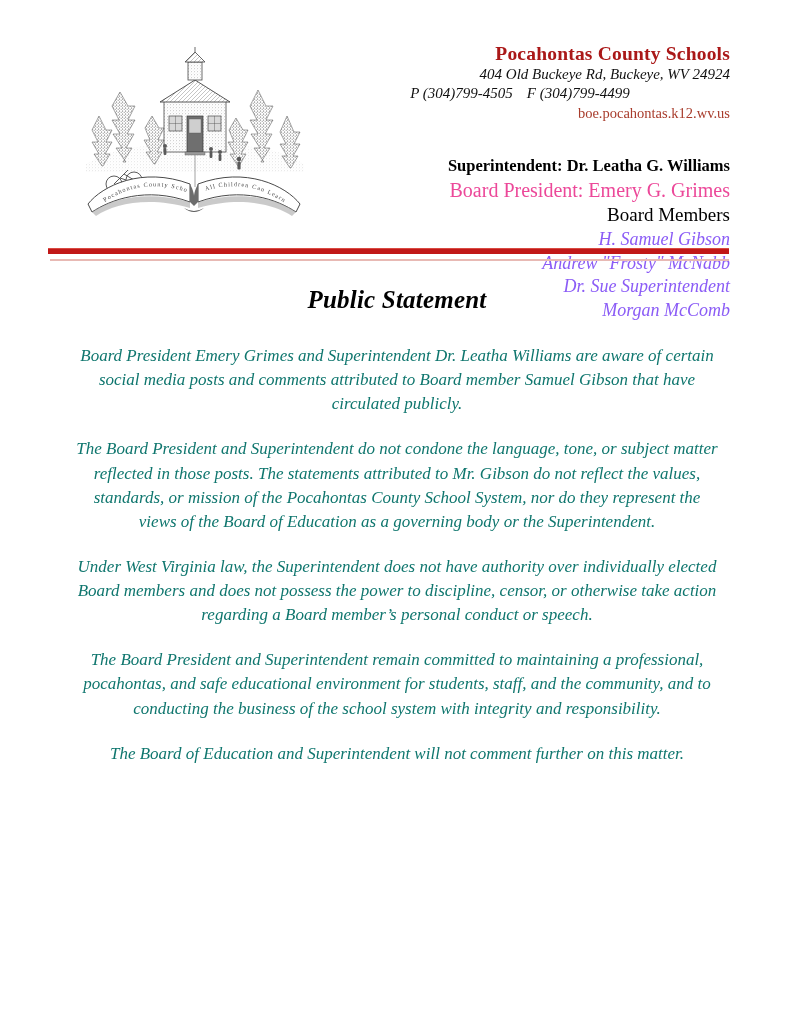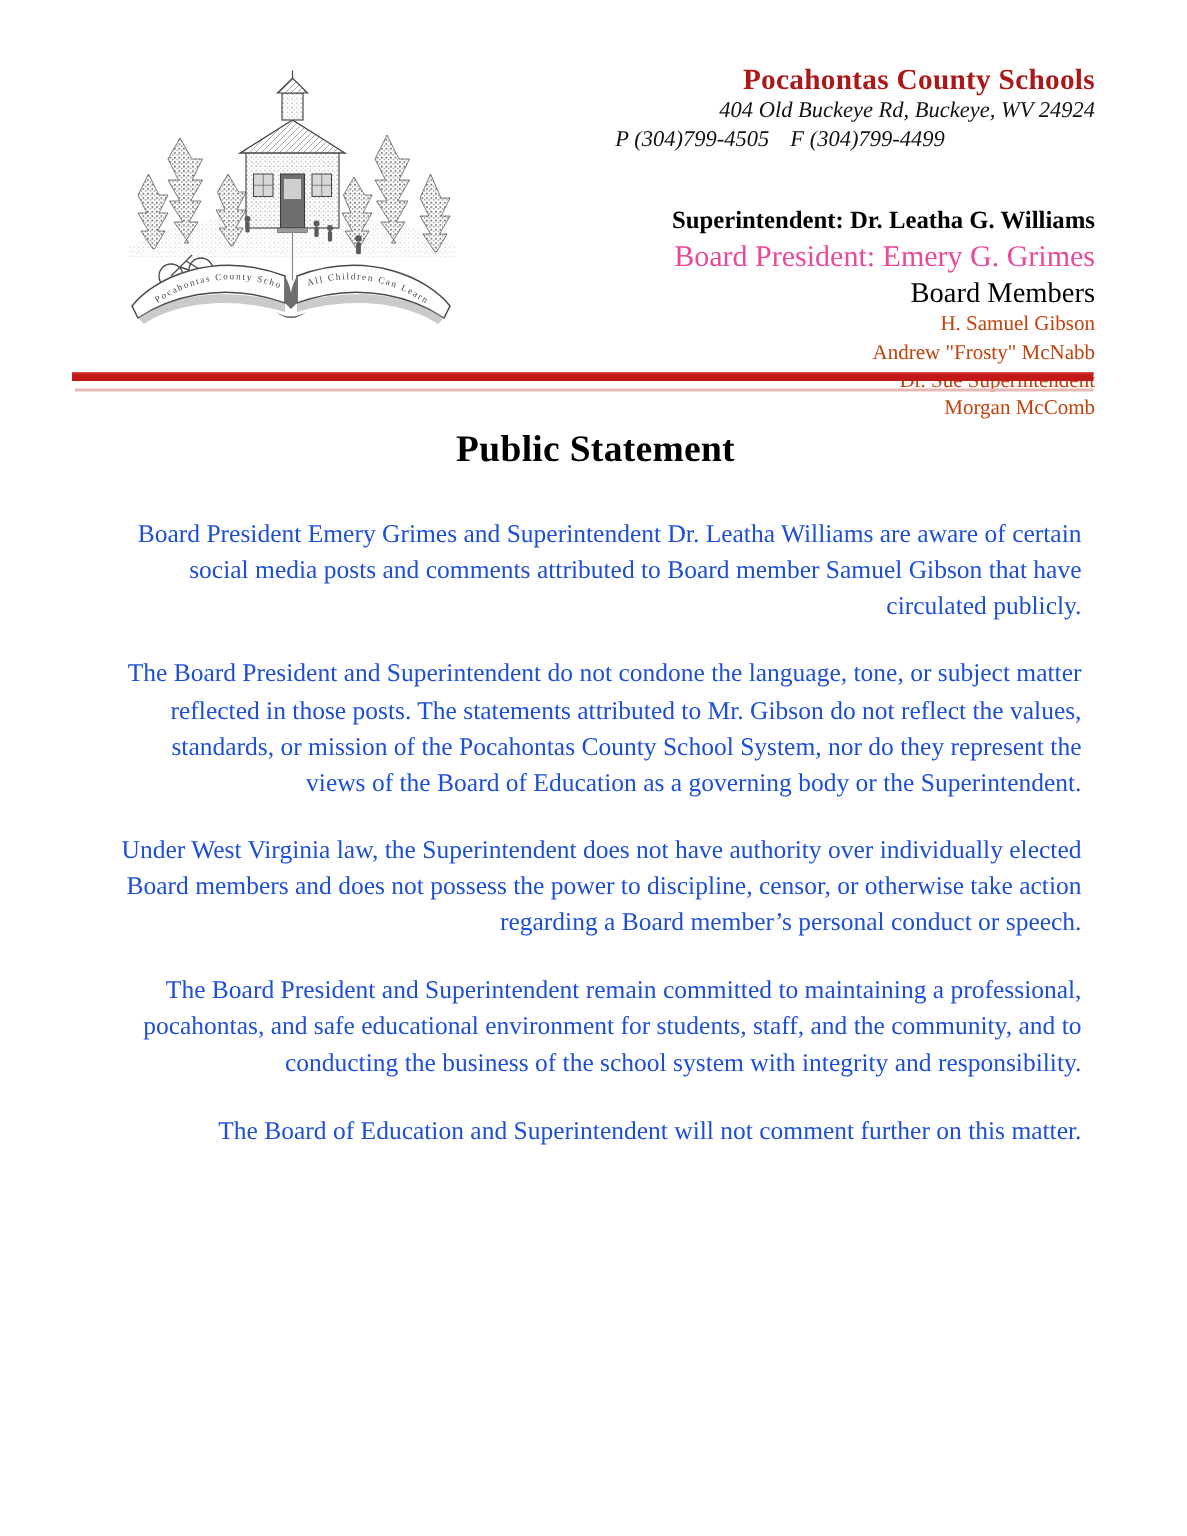--- a/index.html
+++ b/index.html
@@ -93,22 +93,23 @@
     color: #ec4899;
     line-height: 1.3;
   }
   .hl-members {
     font-size: 19px;
     font-weight: normal;
     color: #000000;
     line-height: 1.3;
   }
   .hl-member {
-    font-size: 14px;
-    color: #c2410c;
+    font-size: 18px;
+    font-style: italic;
+    color: #8b5cf6;
     line-height: 1.33;
   }
 
   
   .divider {
     position: absolute;
     left: 48px;
     top: 248px;
     width: 681px;
     height: 16px;
@@ -129,35 +130,36 @@
     height: 2px;
     background: #e8b9b4;
   }
 
   
   .content {
     position: absolute;
     left: 73px;
     top: 286px;
     width: 648px;
+    font-style: italic;
   }
   .doc-title {
     text-align: center;
     font-size: 25px;
     font-weight: bold;
     color: #000000;
     margin: 0 0 30px 0;
     letter-spacing: 0.2px;
   }
   .para {
     font-size: 17px;
     line-height: 1.42;
-    color: #1d4ed8;
+    color: #0f766e;
     margin: 0 0 21px 0;
-    text-align: right;
+    text-align: center;
   }
   .para:last-child { margin-bottom: 0; }
 </style>
 </head>
 <body>
 
 <div class="page">
 
   <div class="letterhead">
 
@@ -259,20 +261,21 @@
             <textPath href="#bookRightPath" startOffset="4%">All Children Can Learn</textPath>
           </text>
         </g>
       </svg>
     </div>
 
     <div class="header-text">
       <span class="hl hl-title">Pocahontas County Schools</span>
       <span class="hl hl-addr">404 Old Buckeye Rd, Buckeye, WV 24924</span>
       <span class="hl hl-phone"><span>P (304)799-4505</span><span class="gap"></span><span>F (304)799-4499</span></span>
+      <span class="hl hl-url">boe.pocahontas.k12.wv.us</span>
       <span class="hl hl-super">Superintendent: Dr. Leatha G. Williams</span>
       <span class="hl hl-pres">Board President: Emery G. Grimes</span>
       <span class="hl hl-members">Board Members</span>
       <span class="hl hl-member">H. Samuel Gibson</span>
       <span class="hl hl-member">Andrew "Frosty" McNabb</span>
       <span class="hl hl-member">Dr. Sue Superintendent</span>
       <span class="hl hl-member">Morgan McComb</span>
     </div>
   </div>
 

